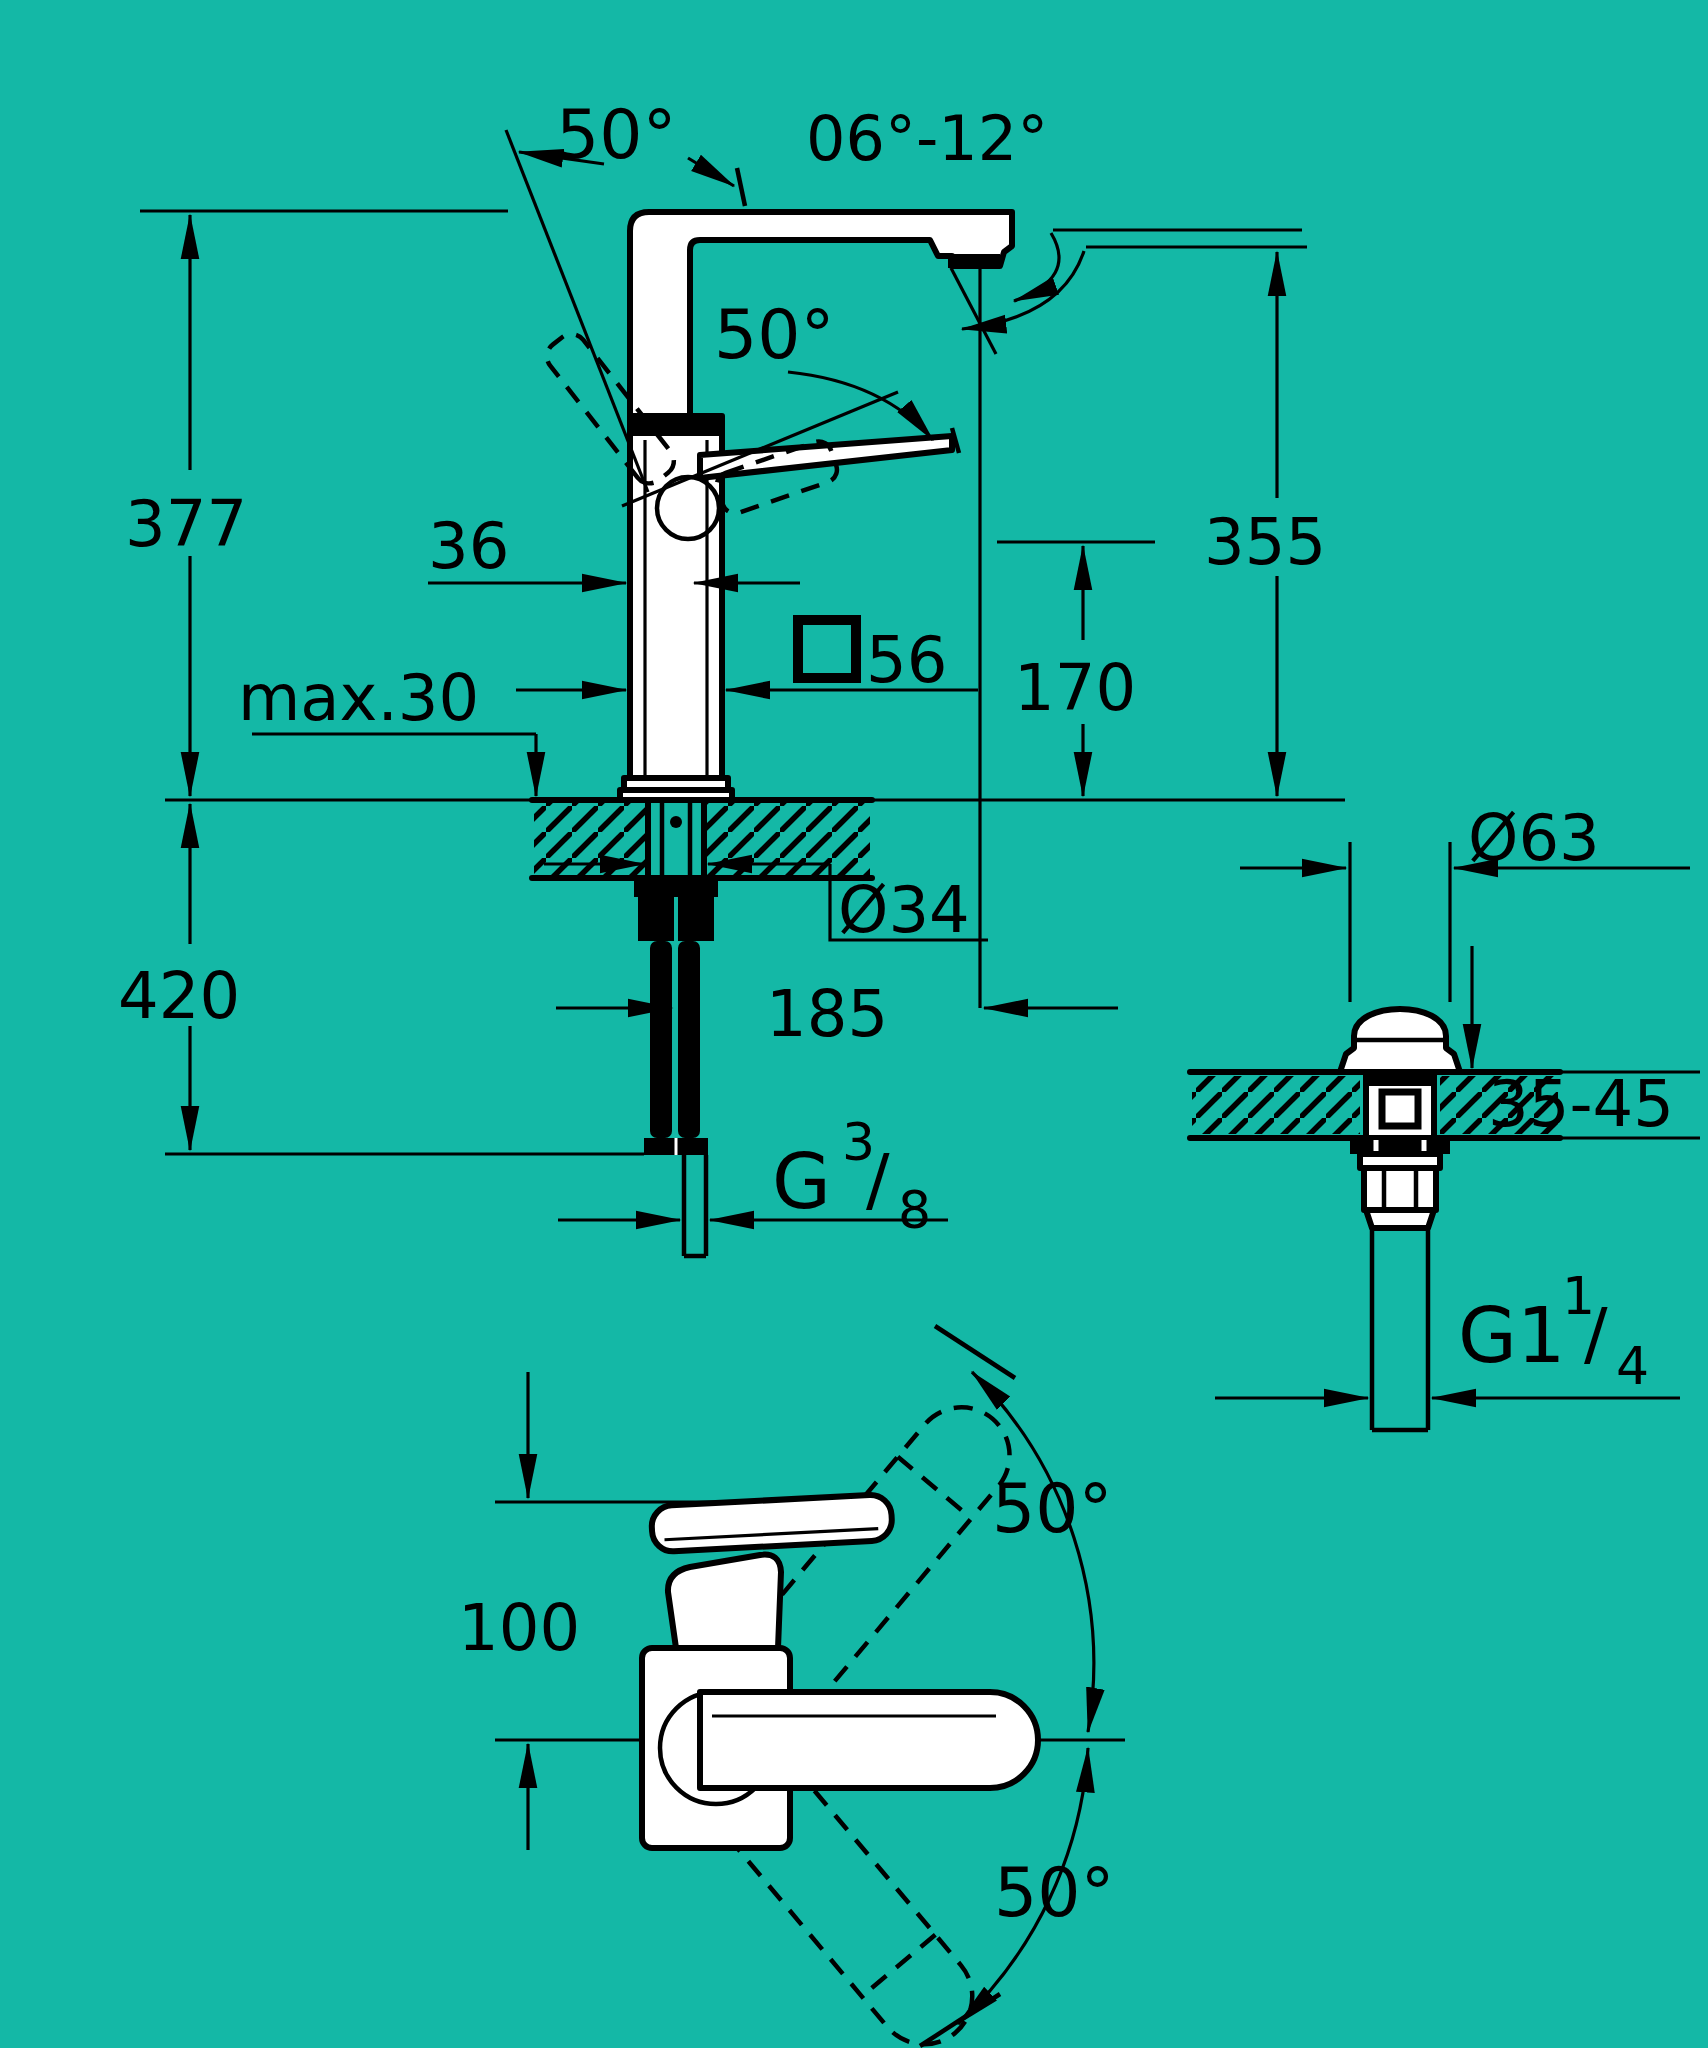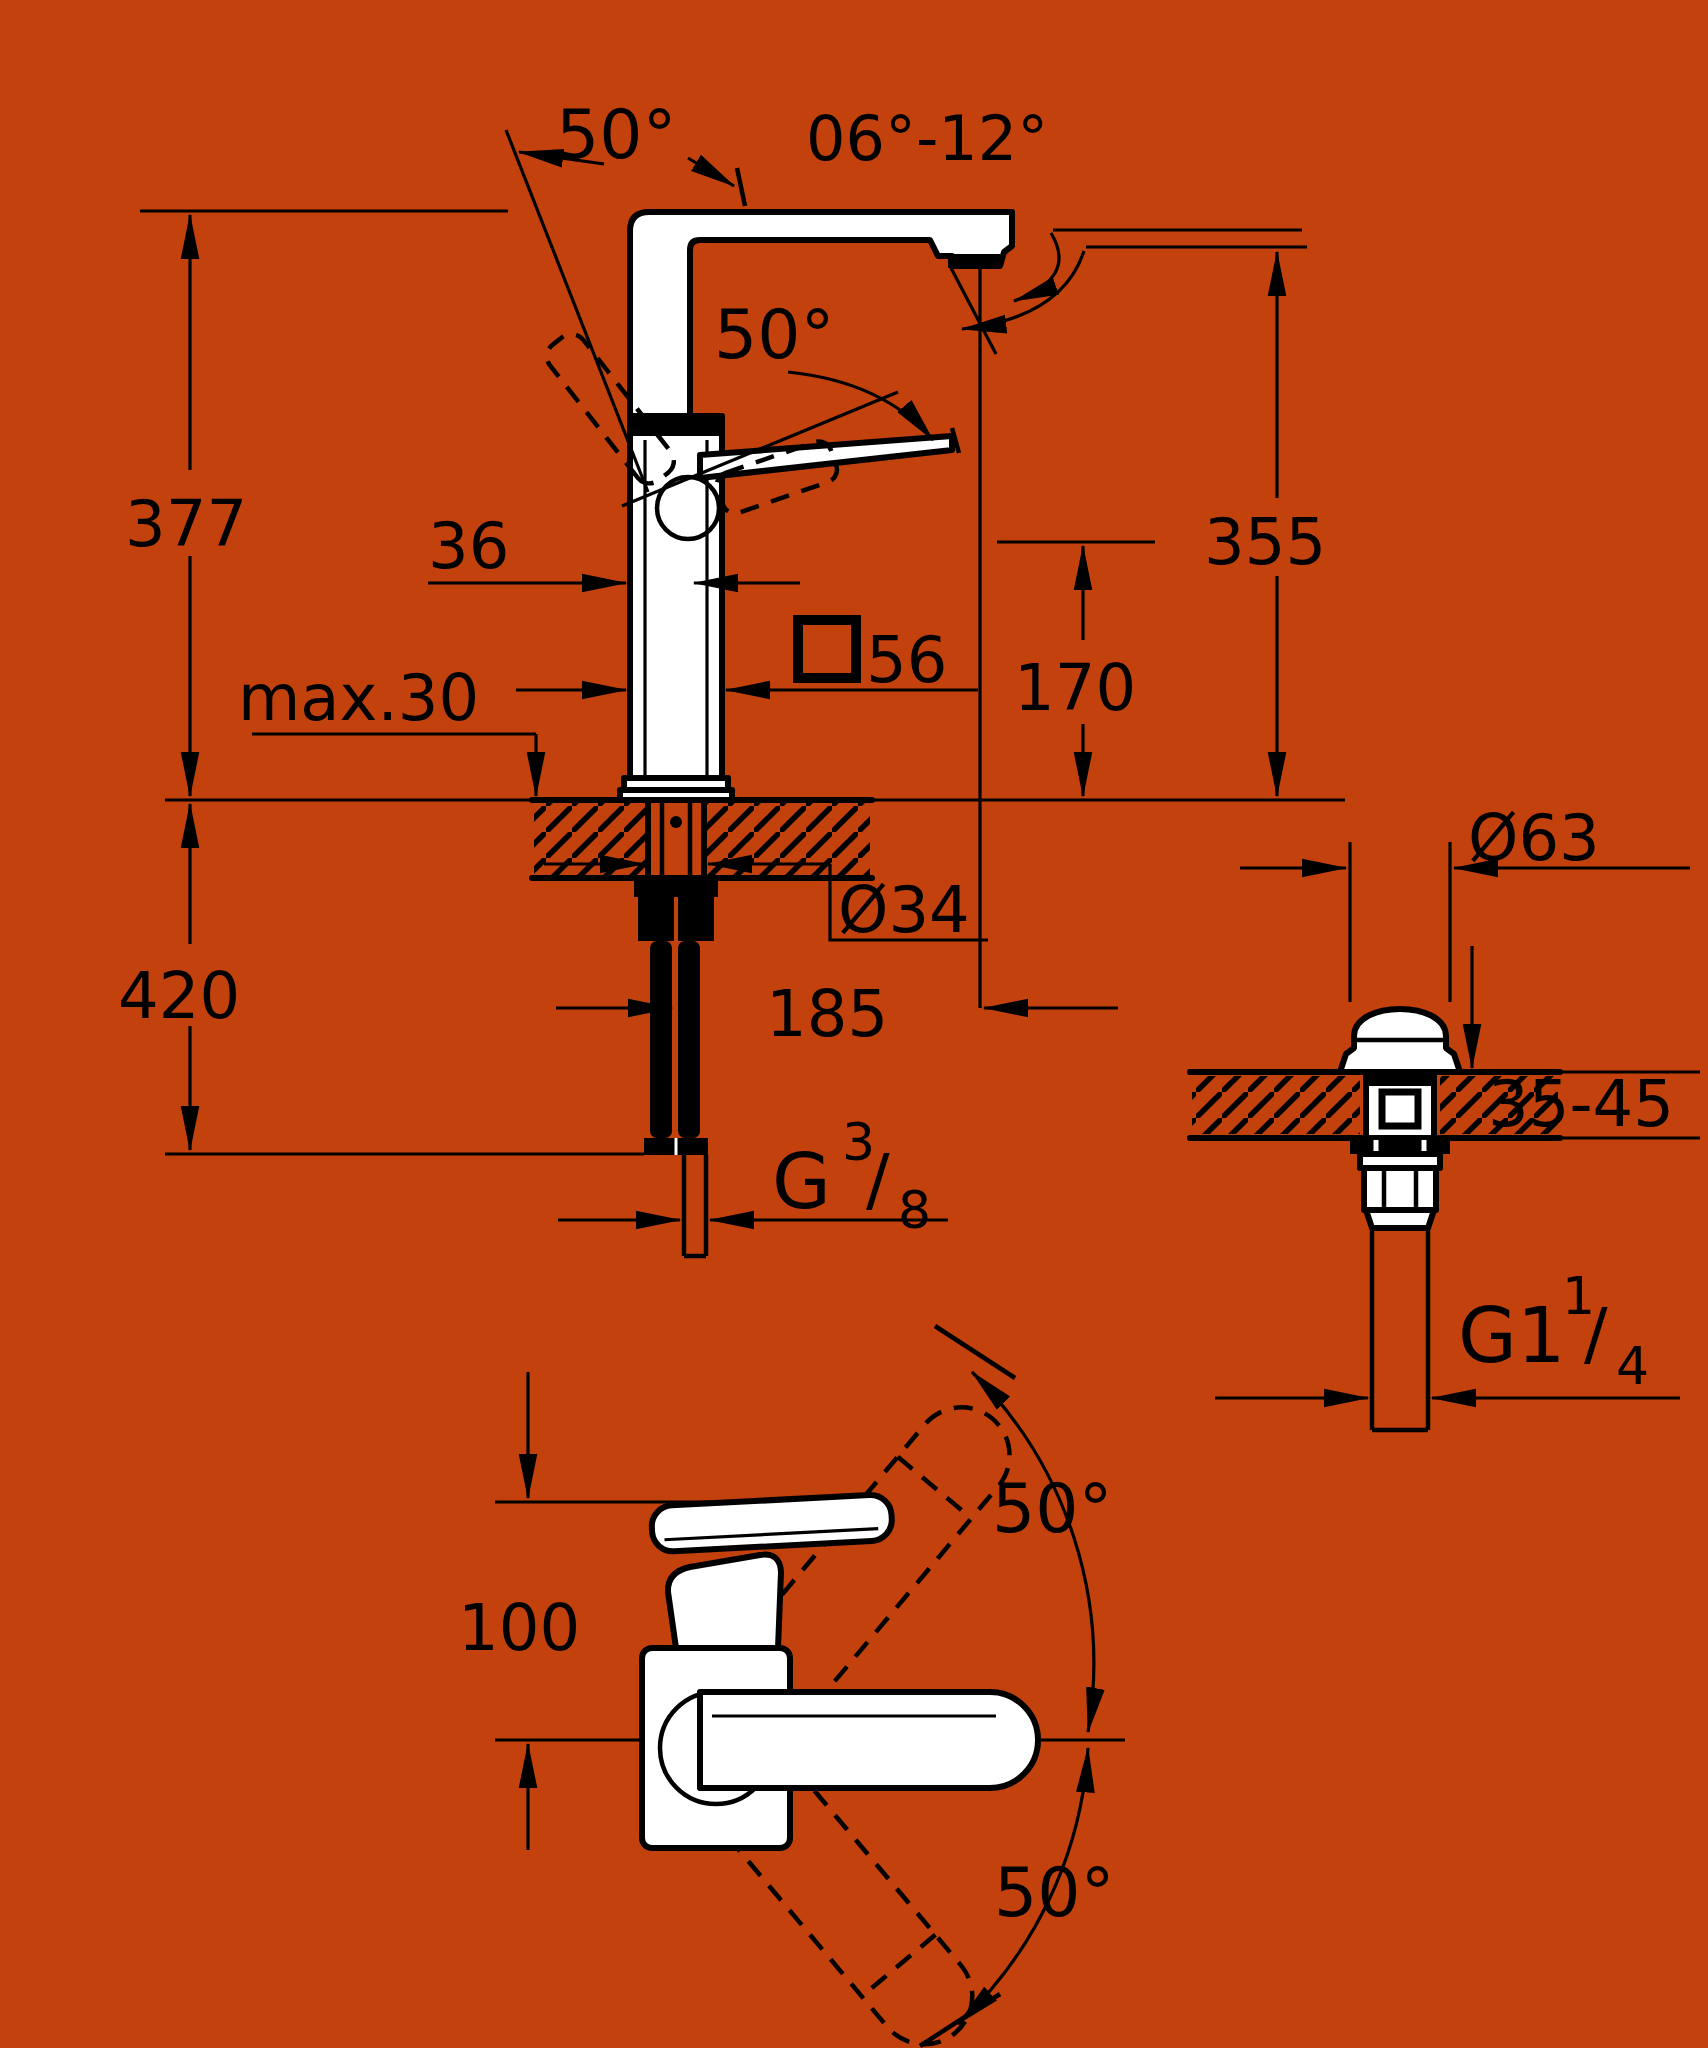--- a/index.html
+++ b/index.html
@@ -1,16 +1,16 @@
 <!DOCTYPE html>
 <html><head>
 <meta charset="utf-8">
 <style>
   html,body{margin:0;padding:0;background:#fff;}
-  .stage{width:1708px;height:2048px;position:relative;background:#c2410c;
+  .stage{width:1708px;height:2048px;position:relative;background:#14b8a6;
          font-family:"DejaVu Sans","Liberation Sans",sans-serif;}
   svg{display:block}
   svg text{fill:#000;font-family:"DejaVu Sans","Liberation Sans",sans-serif;}
   .ol{stroke:#000;stroke-width:6;fill:none;stroke-linecap:round;stroke-linejoin:round;}
   .olw{stroke:#000;stroke-width:6;fill:#fff;stroke-linejoin:round;}
   .thin{stroke:#000;stroke-width:3.2;fill:none;}
   .mid{stroke:#000;stroke-width:4.5;fill:none;}
   .blk{fill:#000;stroke:none;}
   .dash{stroke:#000;stroke-width:4.5;fill:none;stroke-dasharray:19 13;stroke-linecap:butt;}
 </style>

